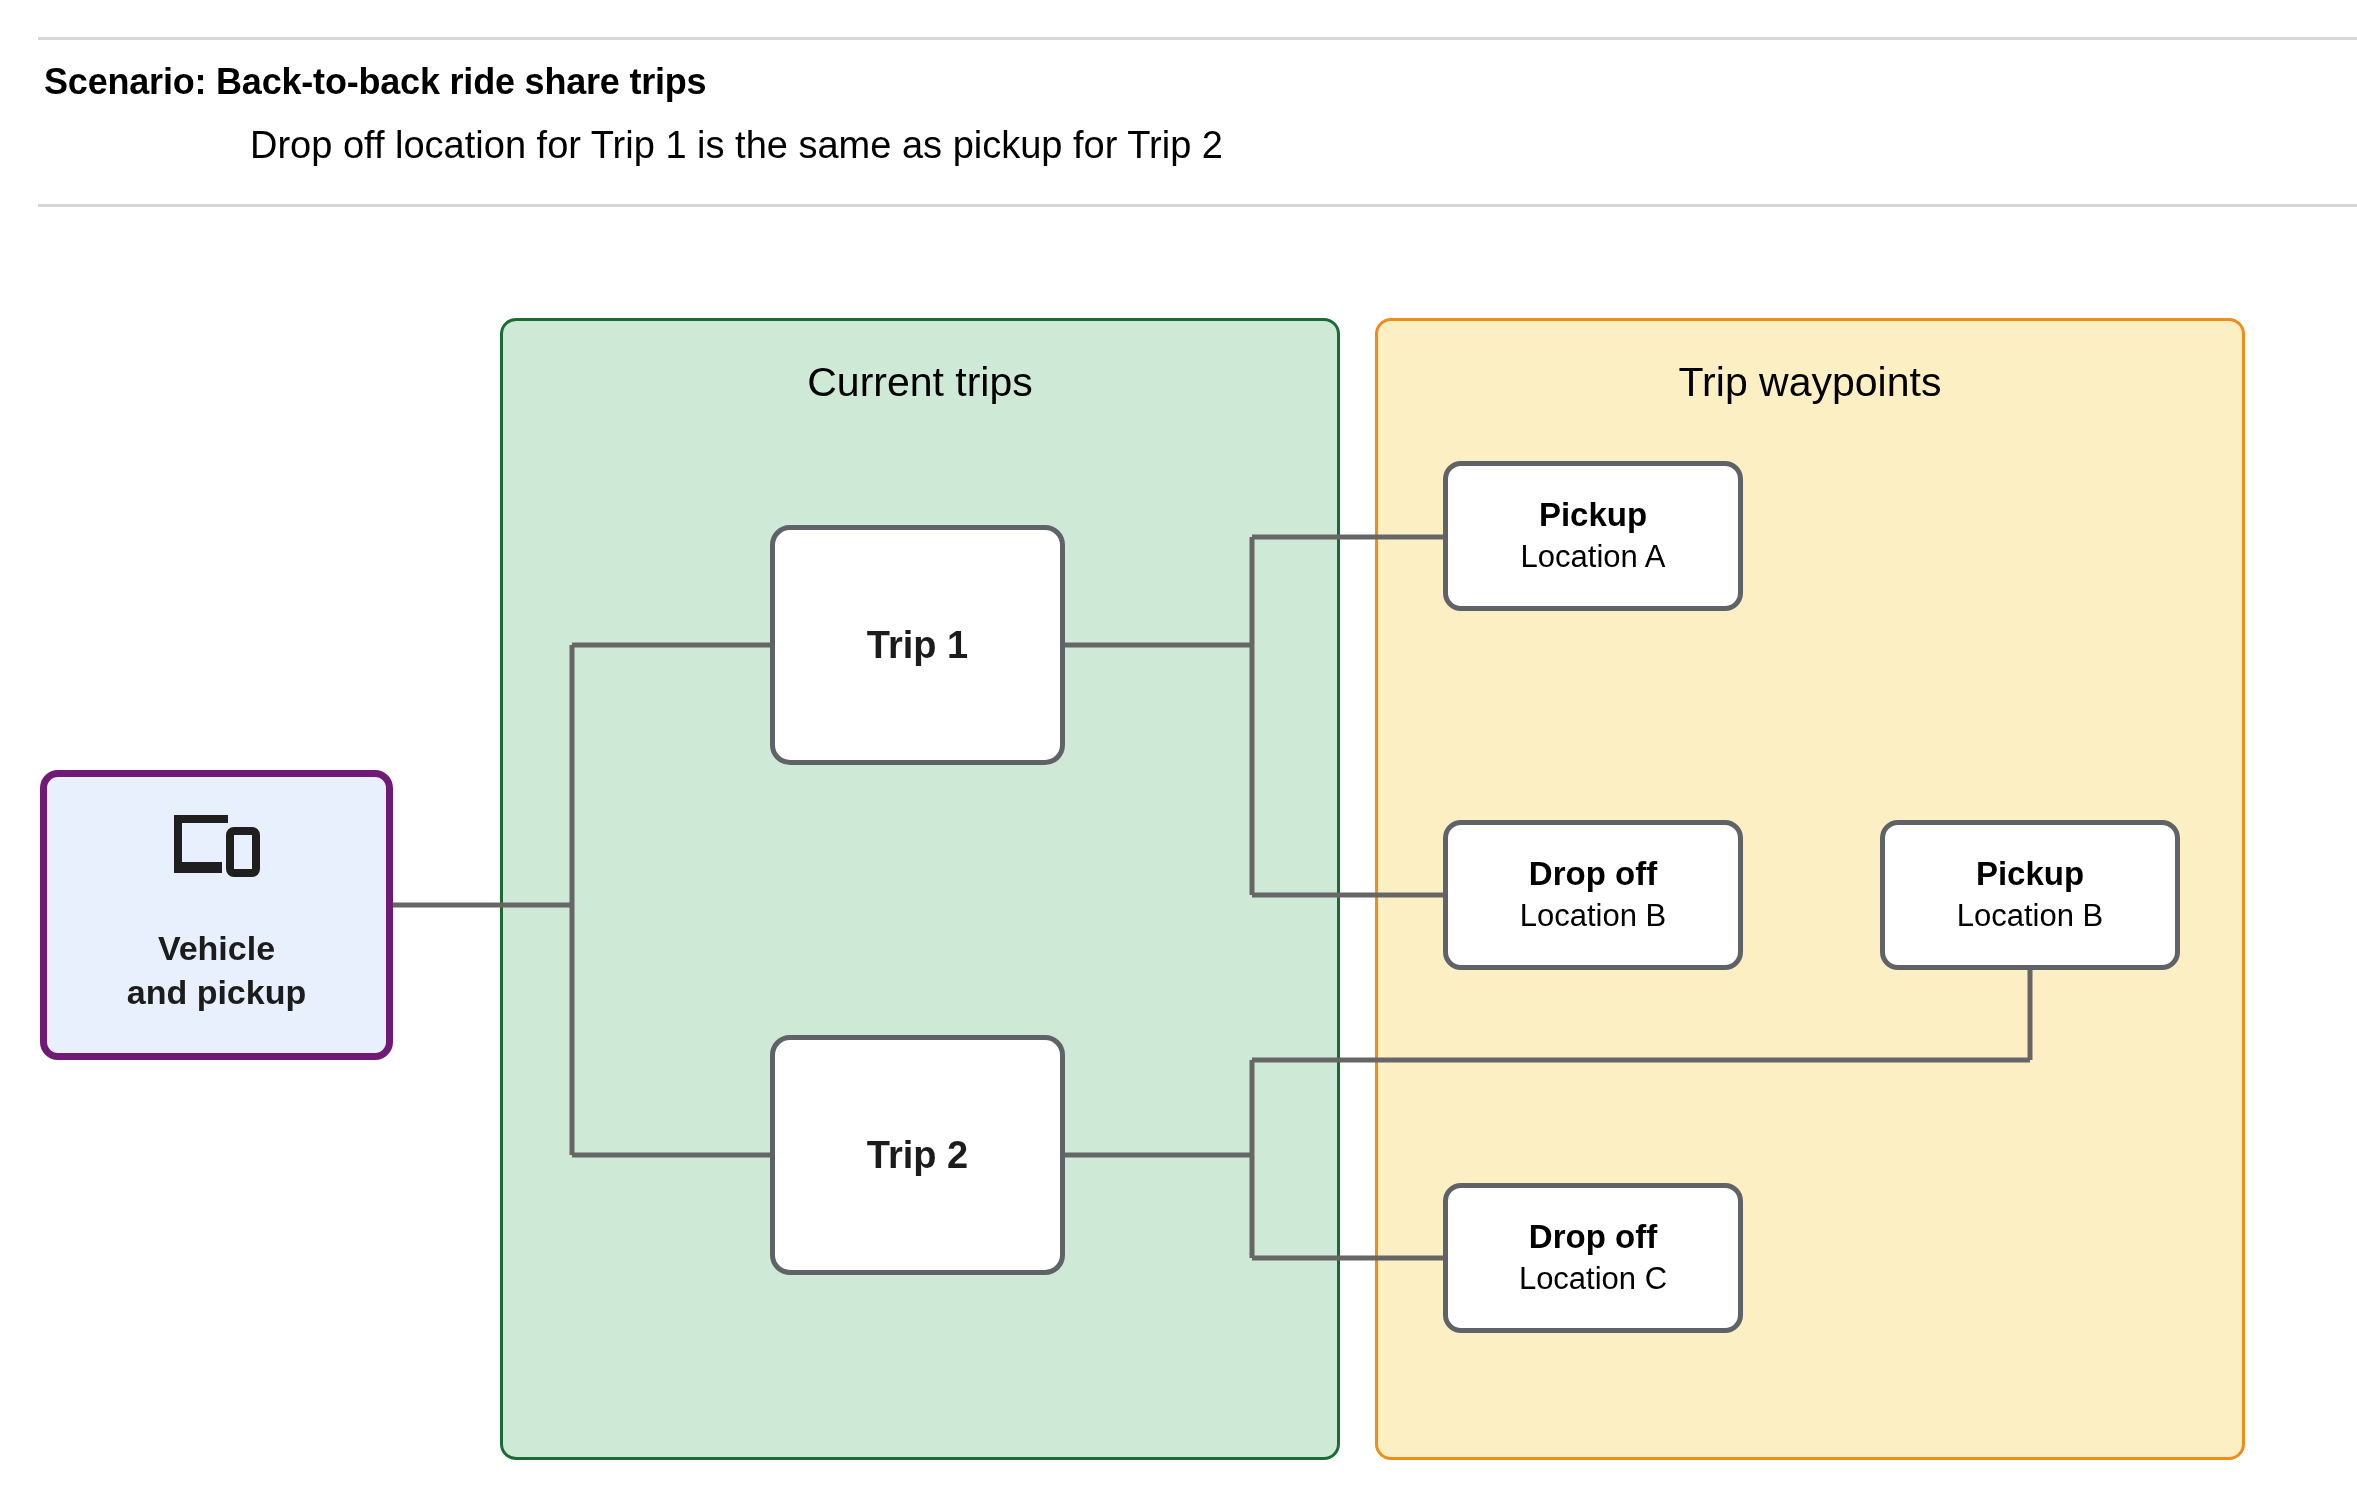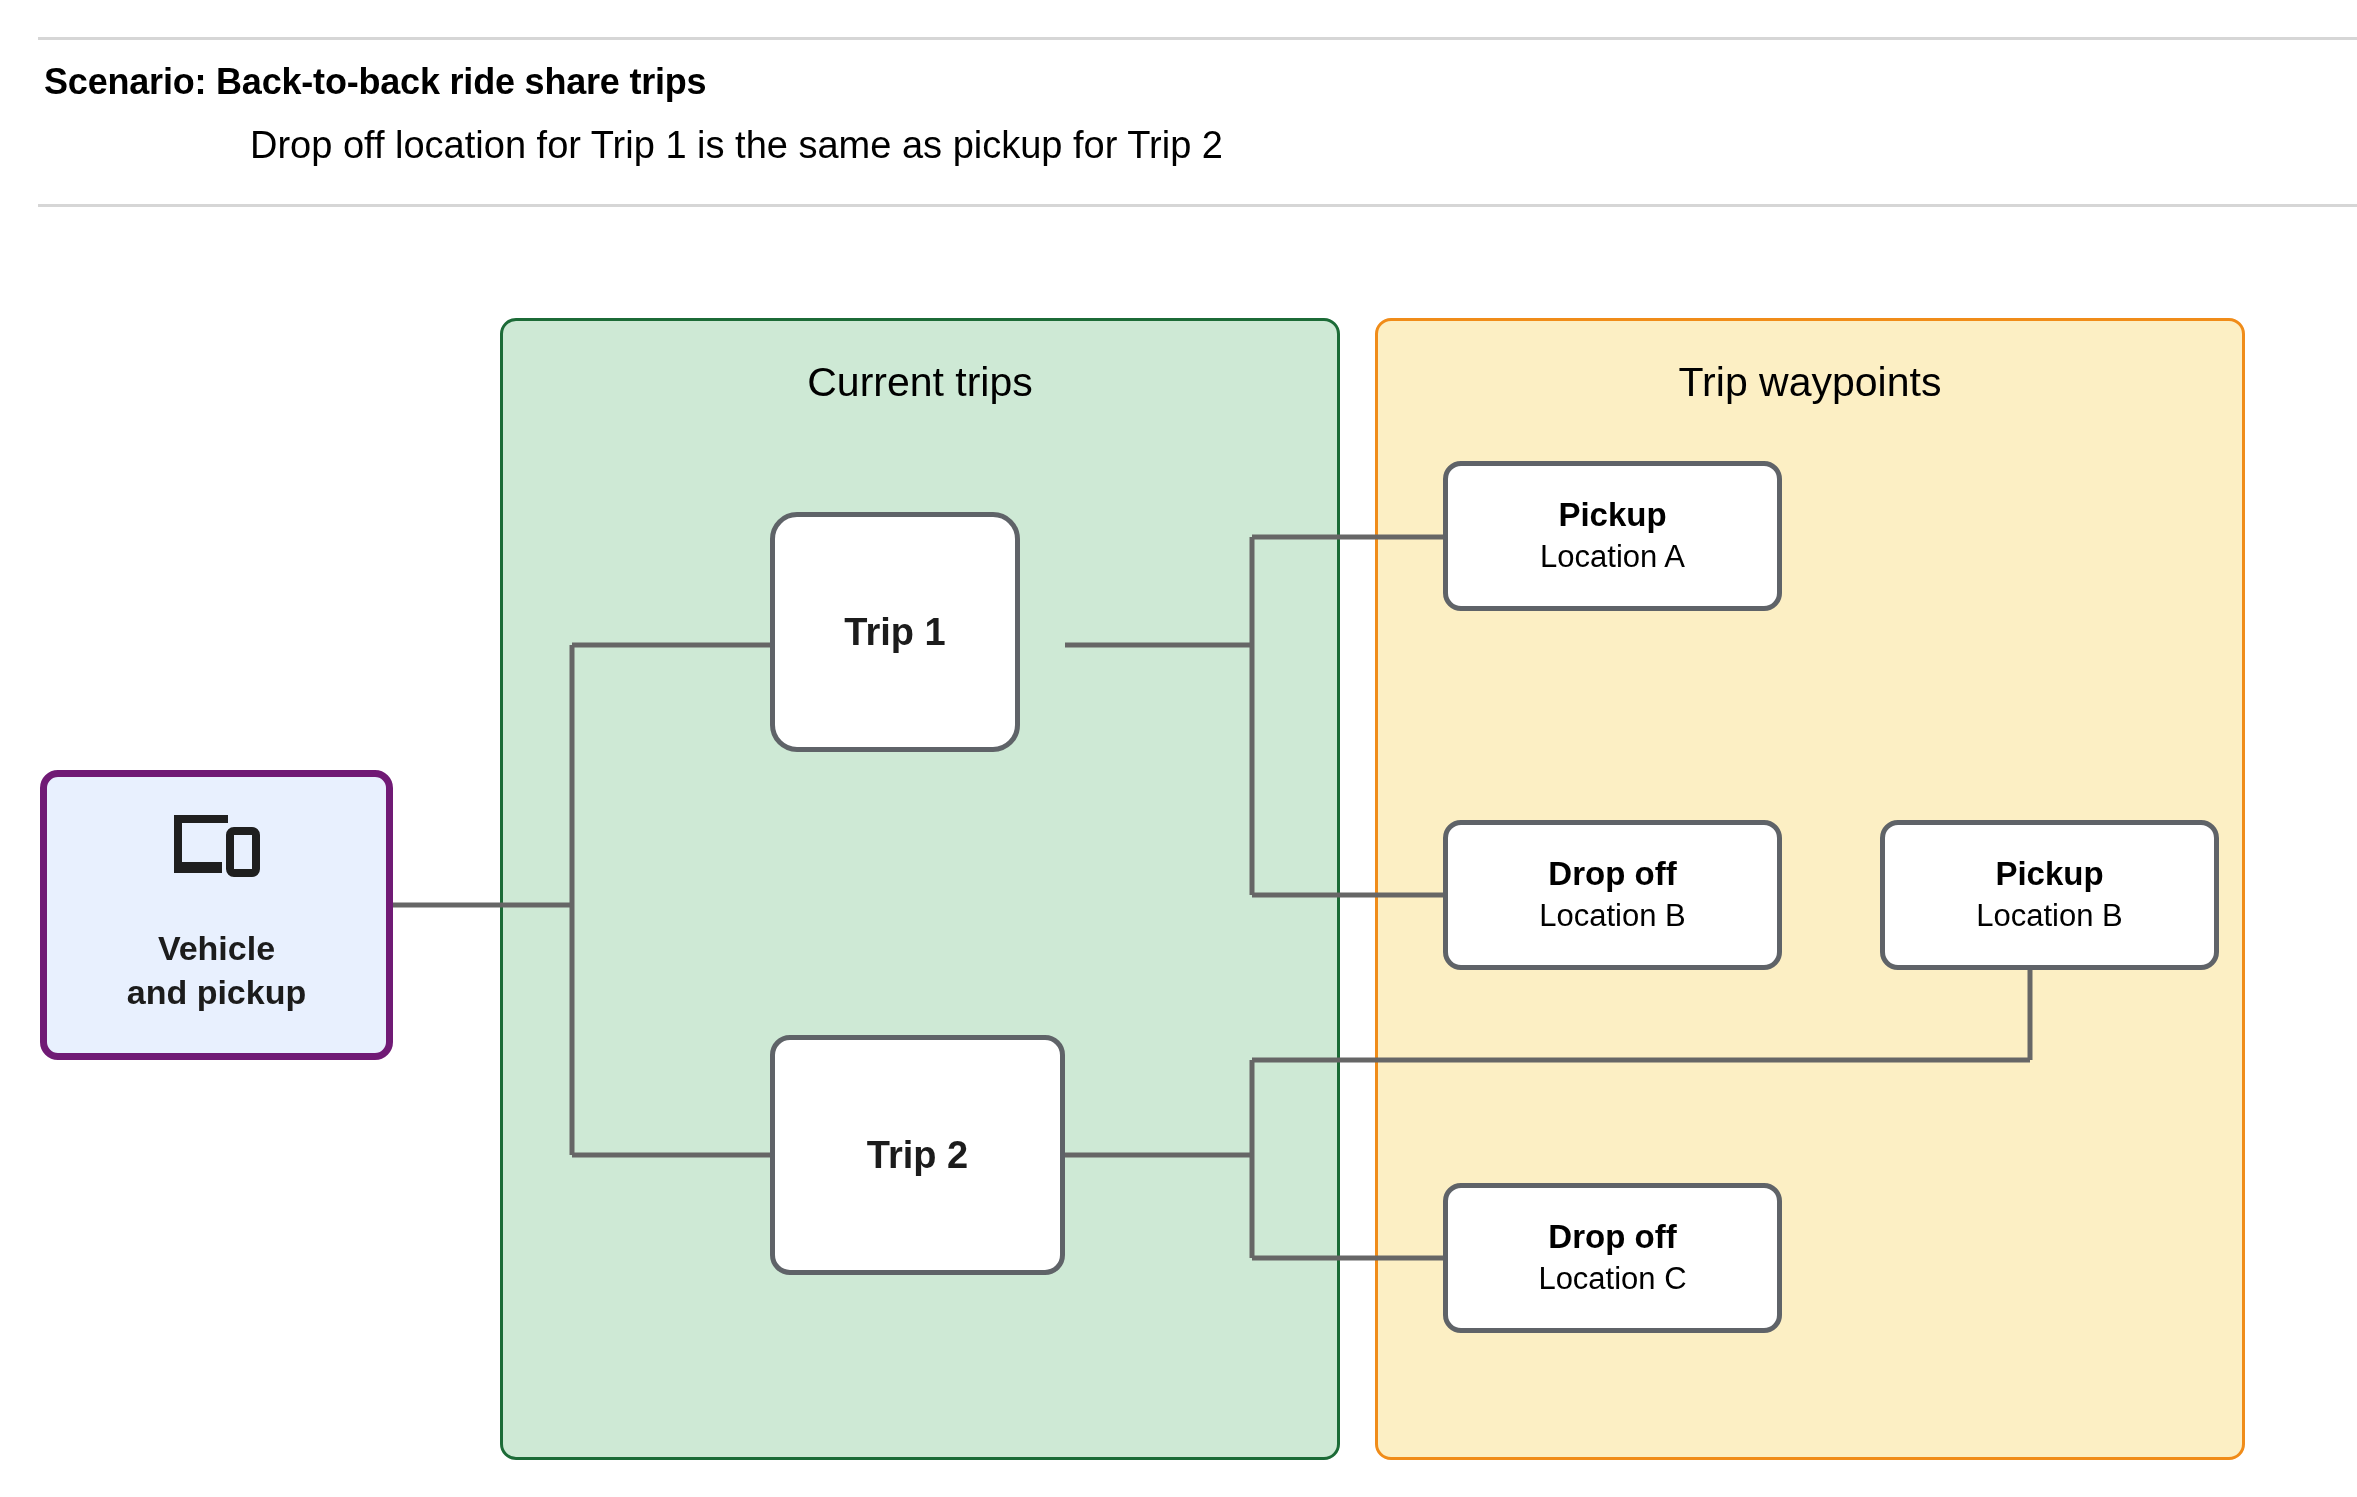--- a/index.html
+++ b/index.html
@@ -32,25 +32,25 @@
   .node{position:absolute;box-sizing:border-box;display:flex;flex-direction:column;
         align-items:center;justify-content:center;text-align:center;}
 
   #node-vehicle{left:40px;top:770px;width:353px;height:290px;
         background:#e8f0fe;border:7px solid #701a75;border-radius:18px;}
   #vehicle-icon{margin-bottom:46px;}
   .vehicle-label{font-size:34px;font-weight:bold;line-height:1.28;color:#1c1c1c;}
 
   .trip-node{background:#fff;border:5px solid #5f6368;border-radius:20px;
         font-size:38px;font-weight:bold;color:#1c1c1c;}
-  #node-trip1{left:770px;top:512px;width:250px;height:240px;border-radius:27px;}
+  #node-trip1{left:770px;top:525px;width:295px;height:240px;}
   #node-trip2{left:770px;top:1035px;width:295px;height:240px;}
 
   .waypoint-node{background:#fff;border:5px solid #5f6368;border-radius:18px;
-        width:339px;height:150px;}
+        width:300px;height:150px;}
   .wp-title{font-size:33px;font-weight:bold;color:#000;line-height:1.15;}
   .wp-sub{font-size:31px;font-weight:normal;color:#000;line-height:1.25;margin-top:4px;}
   #node-pickup-a{left:1443px;top:461px;}
   #node-dropoff-b{left:1443px;top:820px;}
   #node-pickup-b{left:1880px;top:820px;}
   #node-dropoff-c{left:1443px;top:1183px;}
 </style>
 </head>
 <body>
 

